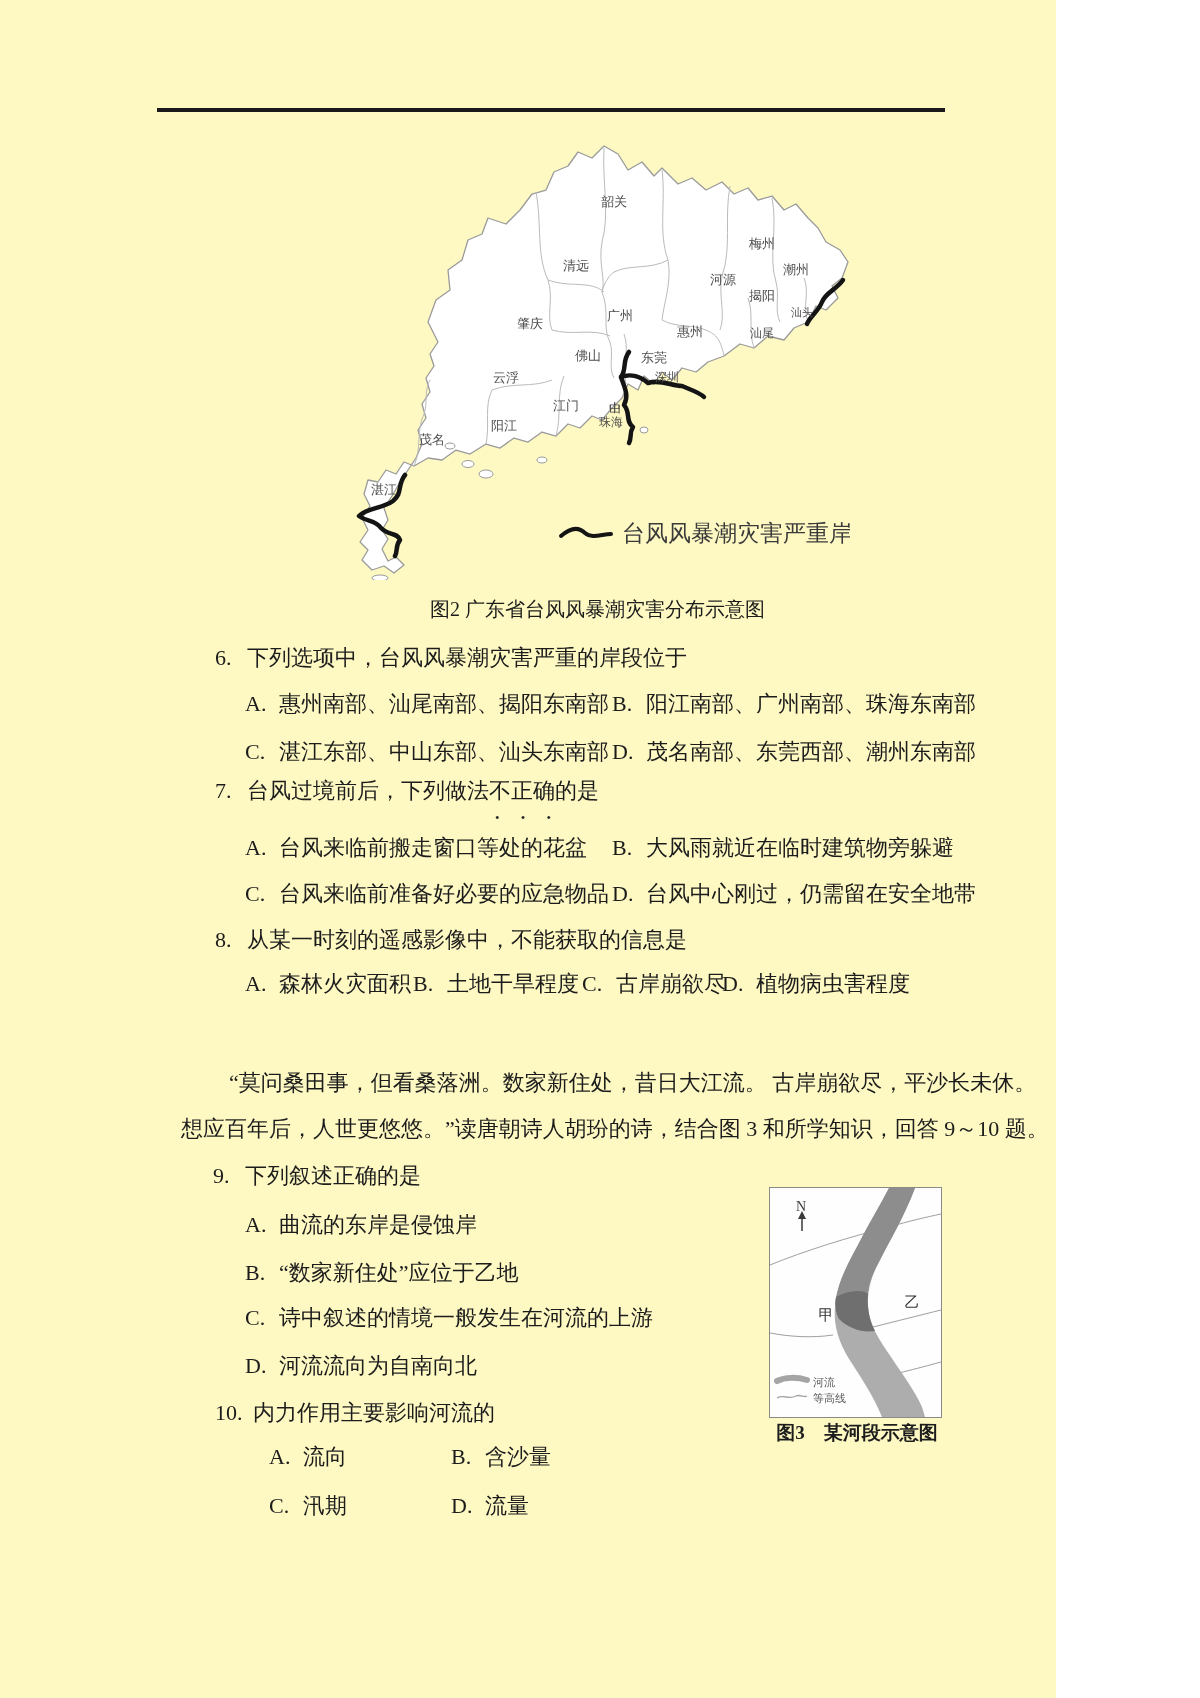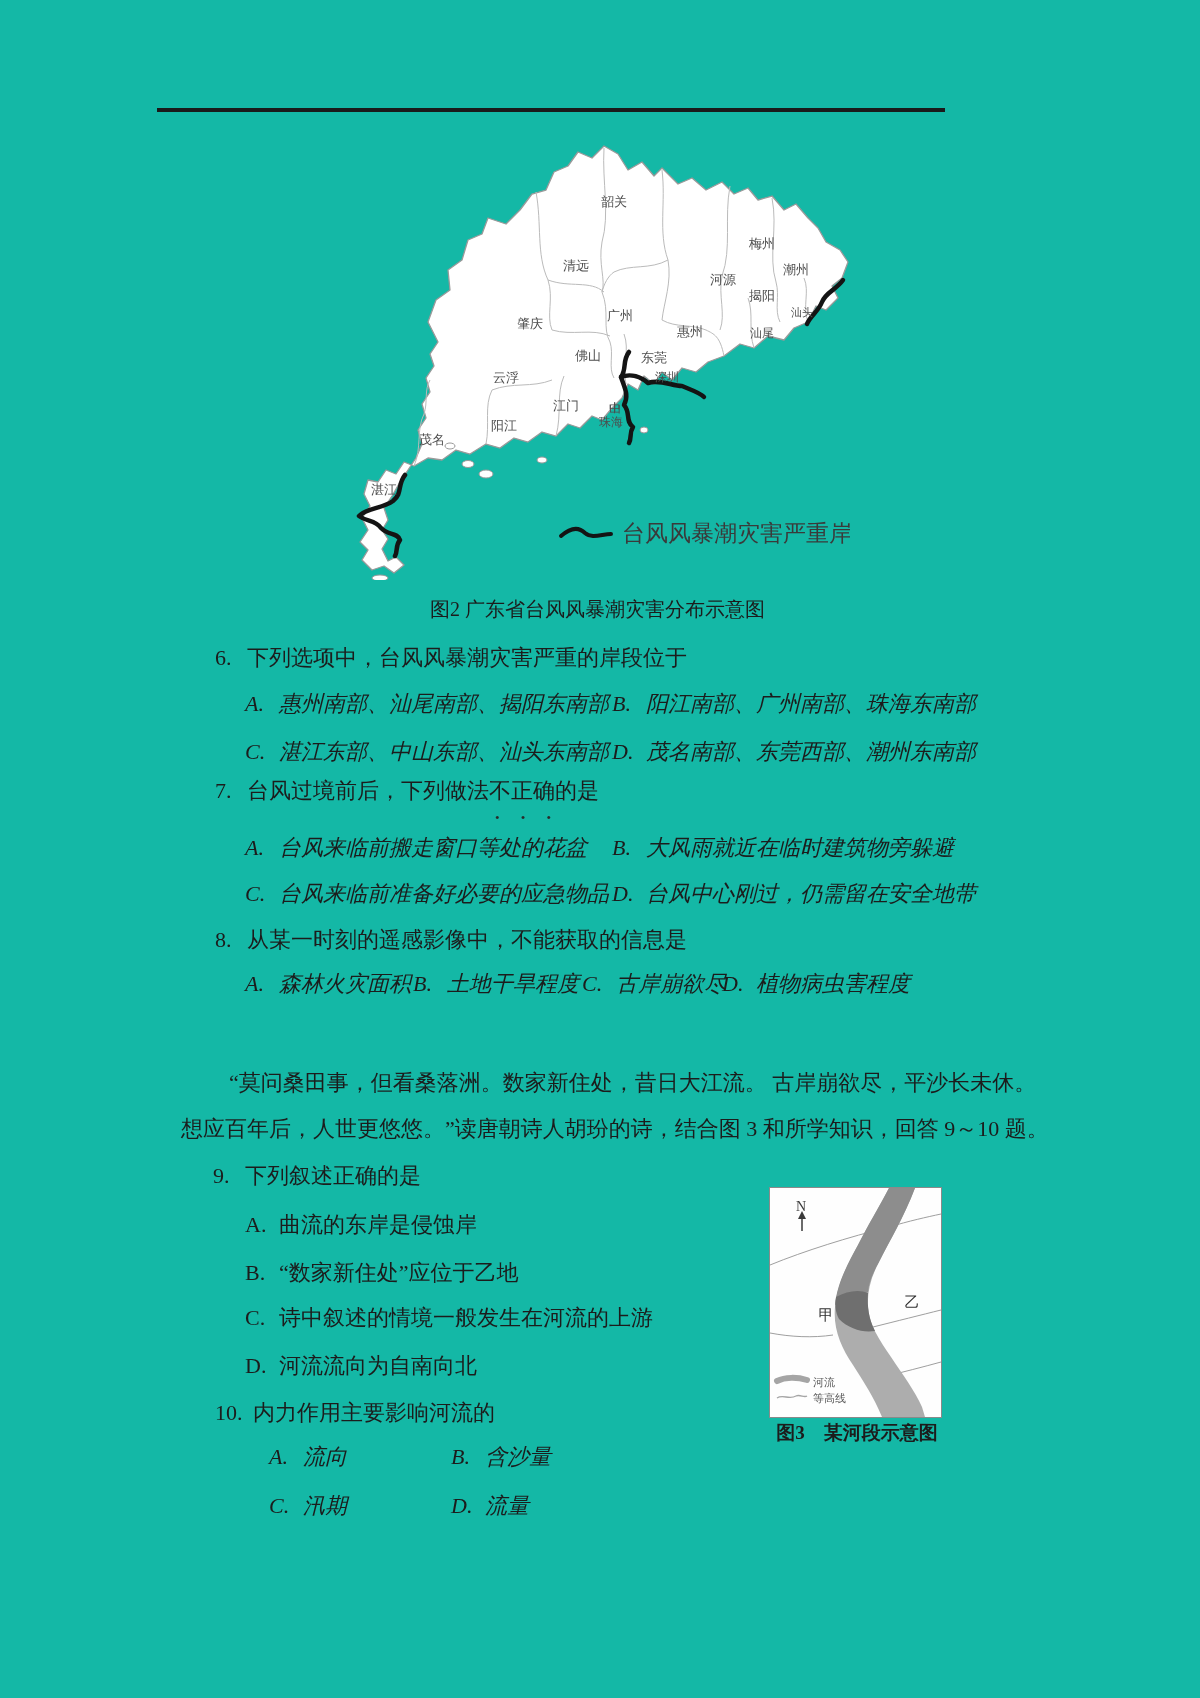--- a/index.html
+++ b/index.html
@@ -1,22 +1,22 @@
 <!DOCTYPE html>
 <html><head>
 <meta charset="utf-8">
 <style>
   html,body{margin:0;padding:0;background:#ffffff;}
-  .page{position:relative;width:1200px;height:1698px;background:#14b8a6;overflow:hidden;
+  .page{position:relative;width:1056px;height:1698px;background:#fef9c3;overflow:hidden;
         font-family:"Liberation Serif","DejaVu Serif",serif;color:#1c1c1c;}
   .top-rule{position:absolute;left:157px;top:108px;width:788px;height:4px;background:#1a1a1a;}
   .line{position:absolute;white-space:nowrap;font-size:22px;line-height:30px;}
   .qn{display:inline-block;min-width:32px;}
   .ol{display:inline-block;min-width:34px;}
-  .opt{display:inline-block;vertical-align:top;font-style:italic;}
+  .opt{display:inline-block;vertical-align:top;}
   .c1{width:367px;}
   .c1n{width:182px;margin-left:24px;}
   .w168{width:168px;} .w169{width:169px;} .w140{width:140px;}
   .emph{position:relative;}
   .emph::after{content:"• • •";position:absolute;left:6px;top:25px;font-size:13px;
                letter-spacing:9px;color:#2a2a2a;}
   .cap2{position:absolute;left:430px;top:594px;font-size:20px;line-height:30px;white-space:nowrap;}
   .cap3{position:absolute;left:757px;top:1421px;width:200px;text-align:center;
         font-size:19px;font-weight:bold;line-height:24px;white-space:nowrap;}
   svg{position:absolute;}

